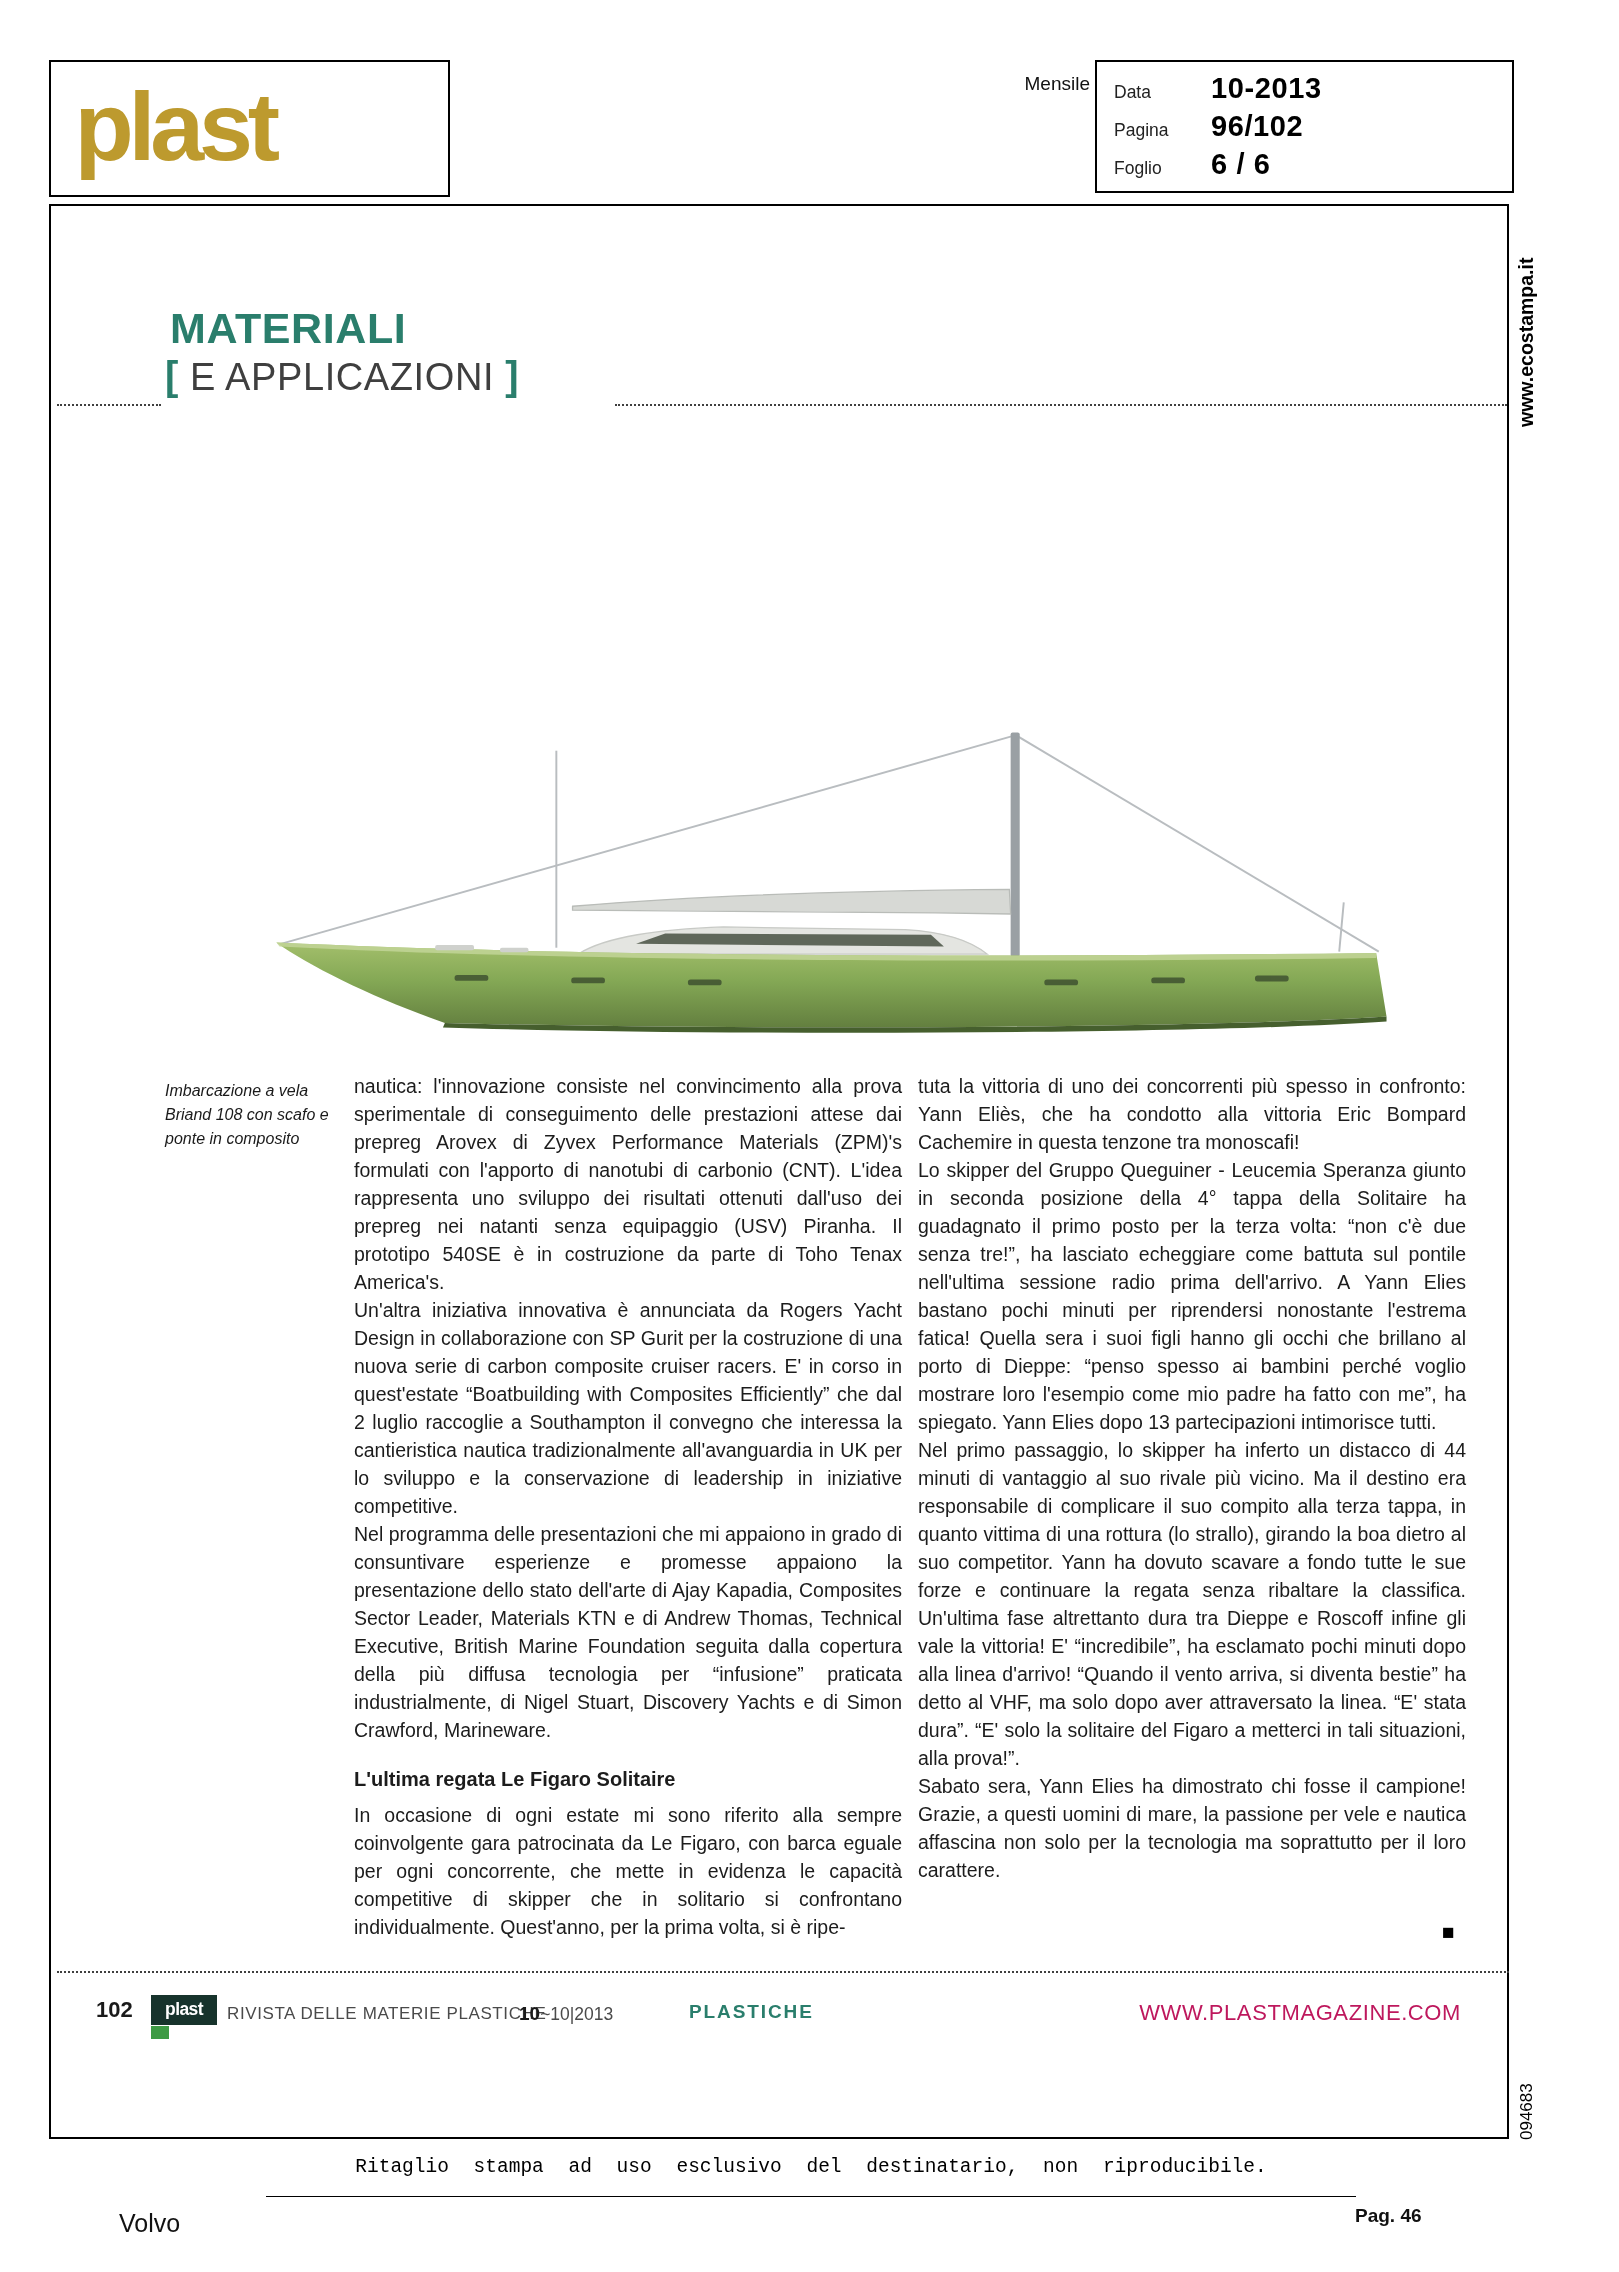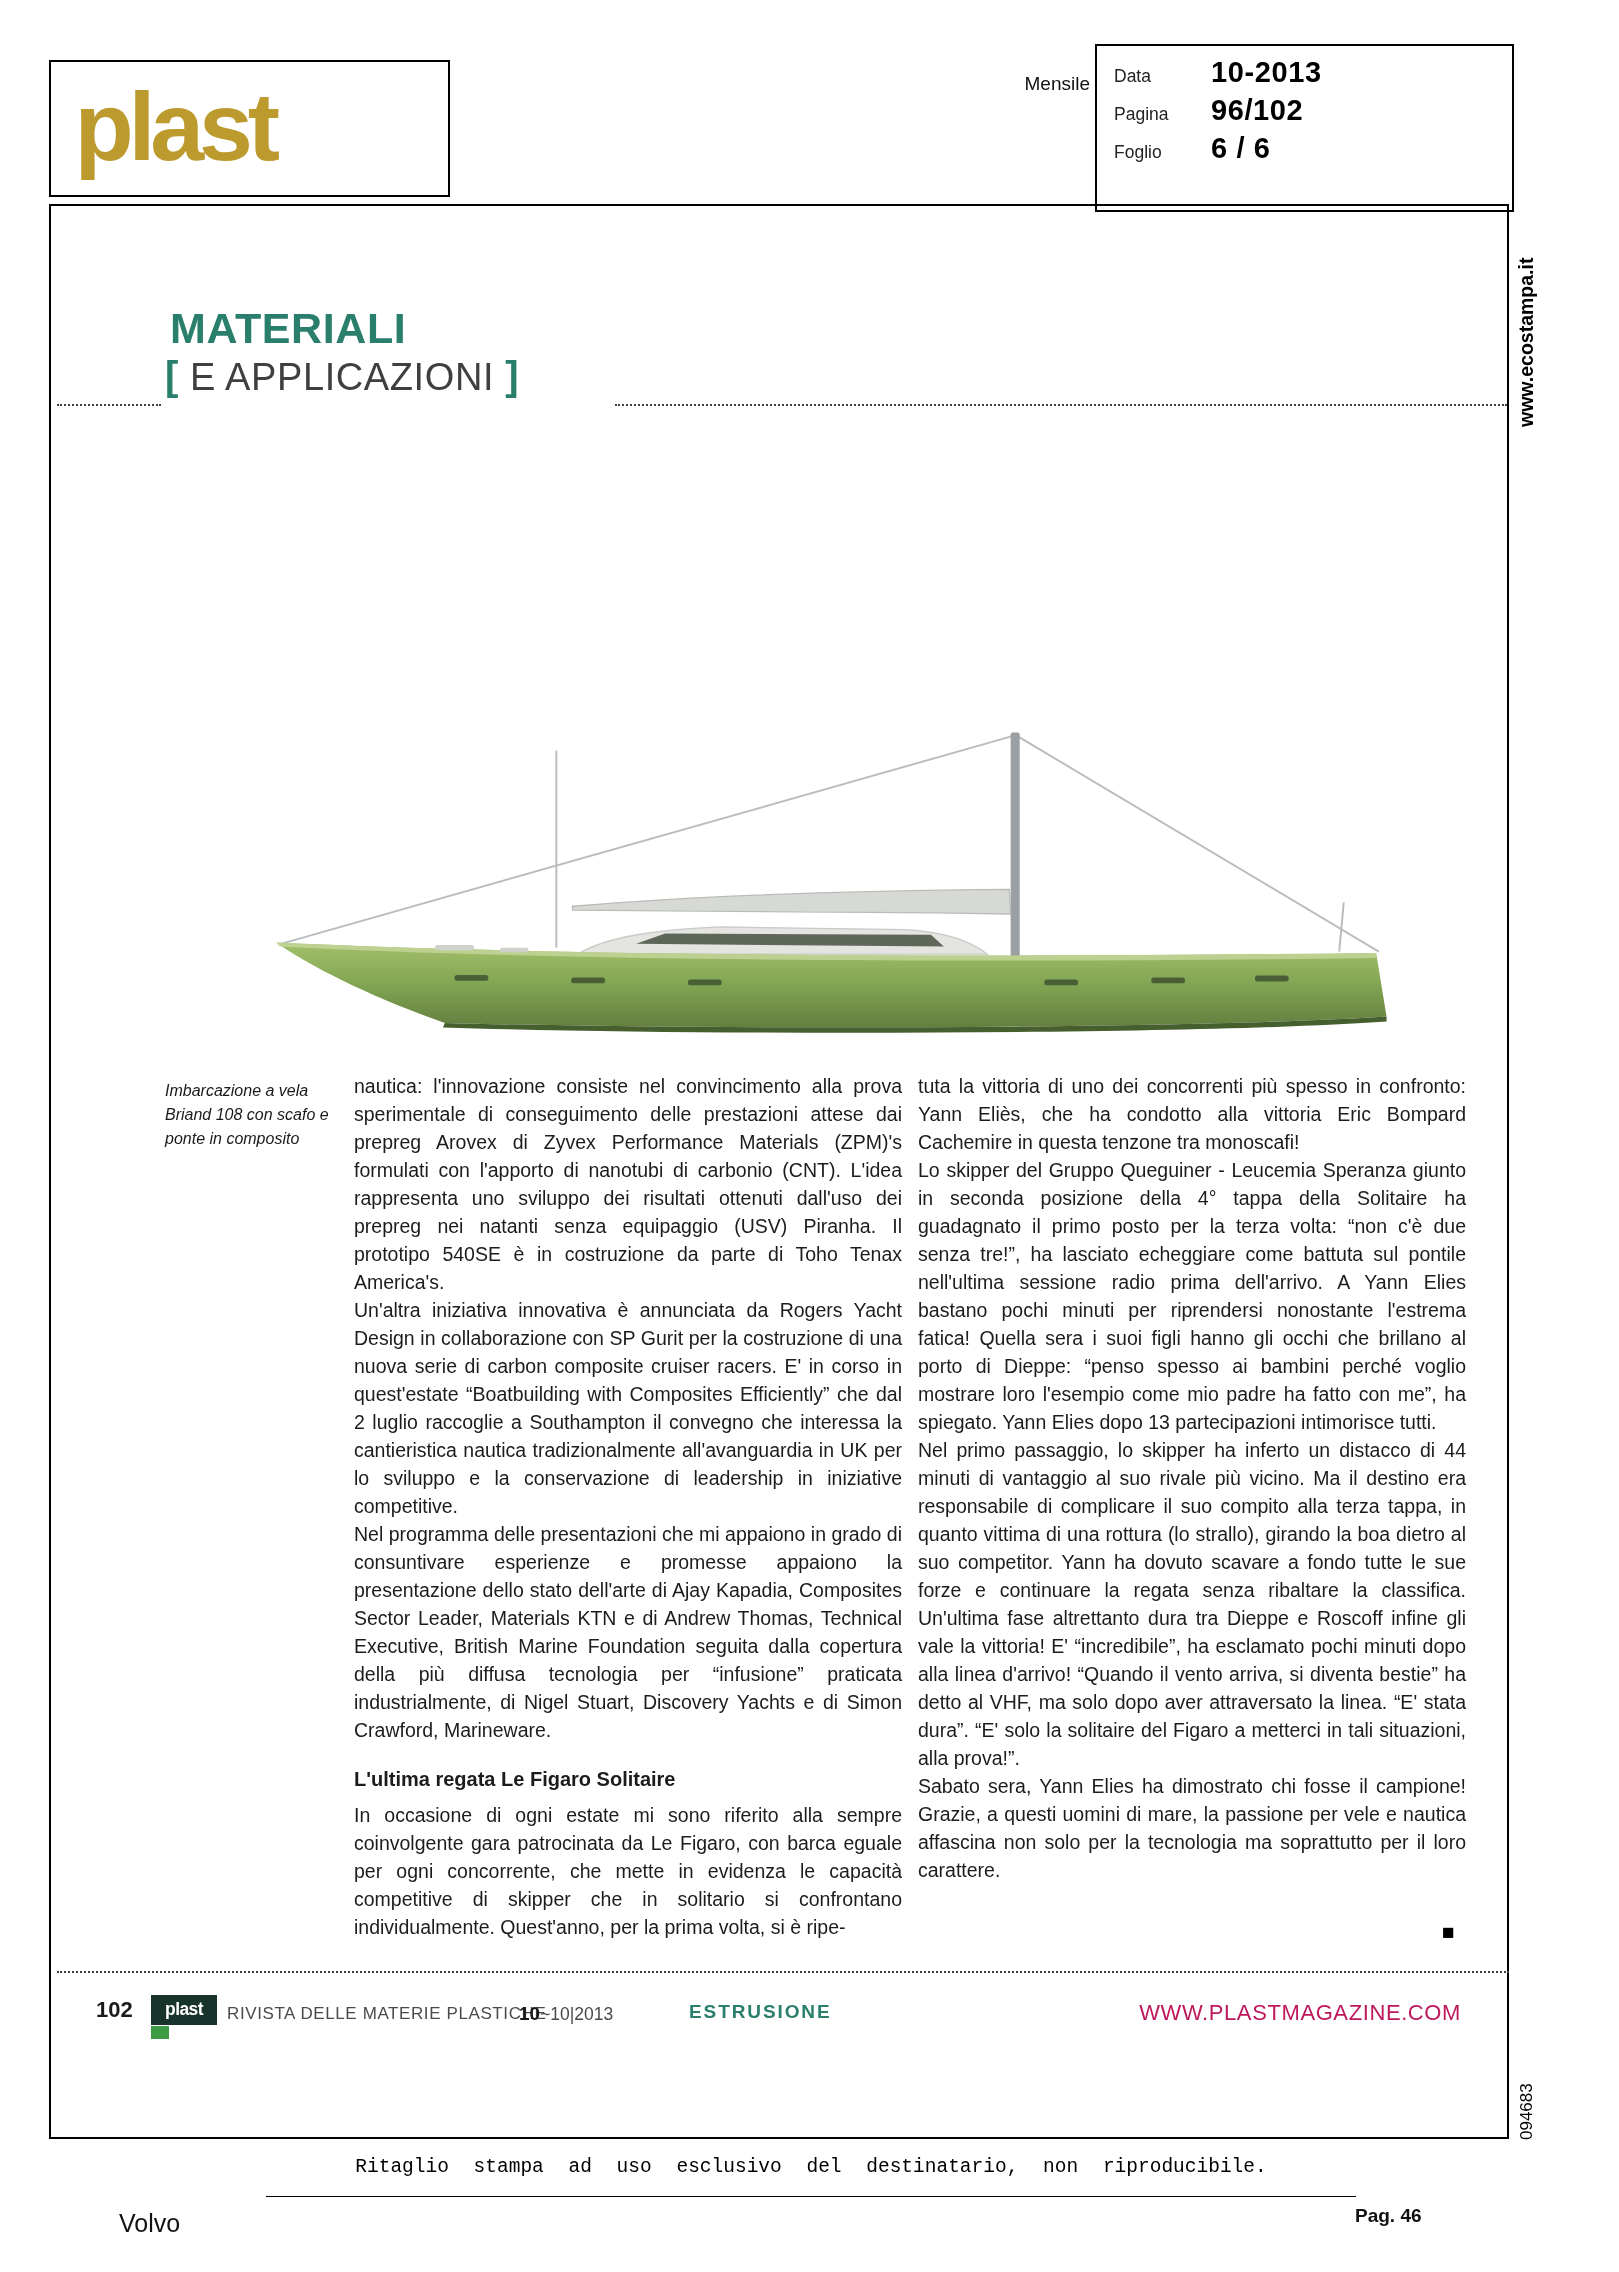--- a/index.html
+++ b/index.html
@@ -4,21 +4,21 @@
 <style>
   html,body{margin:0;padding:0;background:#ffffff;}
   .page{position:relative;width:1620px;height:2273px;background:#fff;
         font-family:"Liberation Sans",sans-serif;color:#1a1a1a;overflow:hidden;}
 
   
   .logo-box{position:absolute;left:49px;top:60px;width:397px;height:133px;border:2.6px solid #000;}
   .logo-text{position:absolute;left:23.4px;top:5.2px;font-size:97px;line-height:120px;font-weight:800;
              letter-spacing:-5.2px;color:#bd9a2e;}
   .mensile{position:absolute;left:999px;top:73px;width:91px;text-align:right;font-size:19px;color:#111;}
-  .meta-box{position:absolute;left:1095px;top:44px;width:419px;height:168px;border:2.6px solid #000;
+  .meta-box{position:absolute;left:1095px;top:60px;width:419px;height:133px;border:2.6px solid #000;
             box-sizing:border-box;padding:10.4px 0 0 17px;}
   .meta-row{display:flex;align-items:baseline;height:38px;}
   .meta-label{width:97px;font-size:17.5px;color:#222;}
   .meta-value{font-size:29px;font-weight:bold;color:#000;letter-spacing:0.6px;}
 
   
   .main-box{position:absolute;left:49px;top:204px;width:1460px;height:1935px;border:2.6px solid #000;box-sizing:border-box;}
 
   .article-title{position:absolute;left:170px;top:304px;font-size:43px;font-weight:bold;color:#2a7e6c;letter-spacing:0.6px;}
   .article-subtitle{position:absolute;left:165px;top:354px;font-size:38px;color:#3f3f3f;letter-spacing:0.6px;white-space:nowrap;}
@@ -149,21 +149,21 @@
     <p>Sabato sera, Yann Elies ha dimostrato chi fosse il campione! Grazie, a questi uomini di mare, la passione per vele e nautica affascina non solo per la tecnologia ma soprattutto per il loro carattere.</p>
   </div>
   <span class="endmark">■</span>
 
   <div class="dotted dot-footer"></div>
   <div class="pg-num">102</div>
   <div class="mini-logo">plast</div>
   <div class="mini-logo-accent"></div>
   <div class="rivista">RIVISTA DELLE MATERIE PLASTICHE</div>
   <div class="issue"><b>10</b><span>~10|2013</span></div>
-  <div class="sezione">ESTRUSIONE</div>
+  <div class="sezione">PLASTICHE</div>
   <div class="website">WWW.PLASTMAGAZINE.COM</div>
 
   <div class="disclaimer">Ritaglio stampa ad uso esclusivo del destinatario, non riproducibile.</div>
   <div class="brand">Volvo</div>
   <div class="page-ref">Pag. 46</div>
 
 </div>
 
 
 </body></html>

